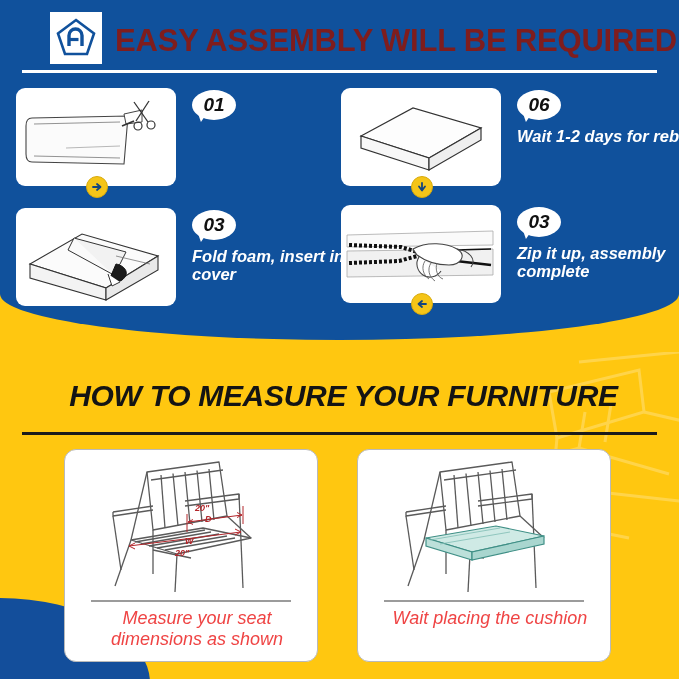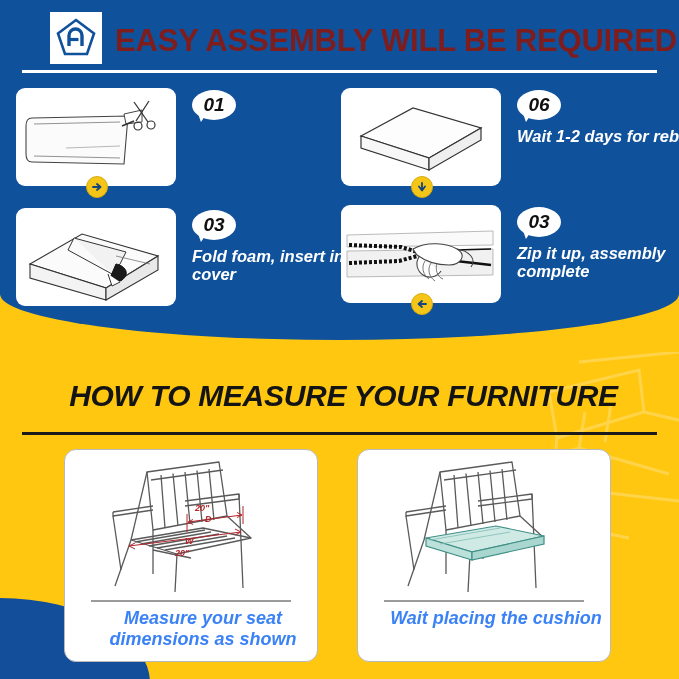--- a/index.html
+++ b/index.html
@@ -99,22 +99,22 @@
   .m-card{
     position:absolute;top:0;width:252px;height:211px;background:#ffffff;
     border:1px solid #b9b9b9;border-radius:12px;overflow:hidden;
   }
   .m-card-1{left:64px;}
   .m-card-2{left:357px;}
   .m-fig{position:absolute;left:0;top:4px;width:252px;height:142px;}
   .m-fig svg{display:block;margin:0 auto;}
   .m-divider{position:absolute;left:26px;top:150px;width:200px;height:2px;background:#9b9b9b;}
   .m-cap{
-    position:absolute;left:20px;top:158px;width:236px;text-align:center;
-    color:#3b82f6;font-style:italic;font-weight:bold;font-size:18px;line-height:21px;
+    position:absolute;left:14px;top:158px;width:236px;text-align:center;
+    color:#ef4444;font-style:italic;font-weight:normal;font-size:18px;line-height:21px;
   }
 </style>
 </head>
 <body>
 
 <div id="page">
 
   <div class="blue-panel"></div>
   <div class="blue-blob"></div>
 

